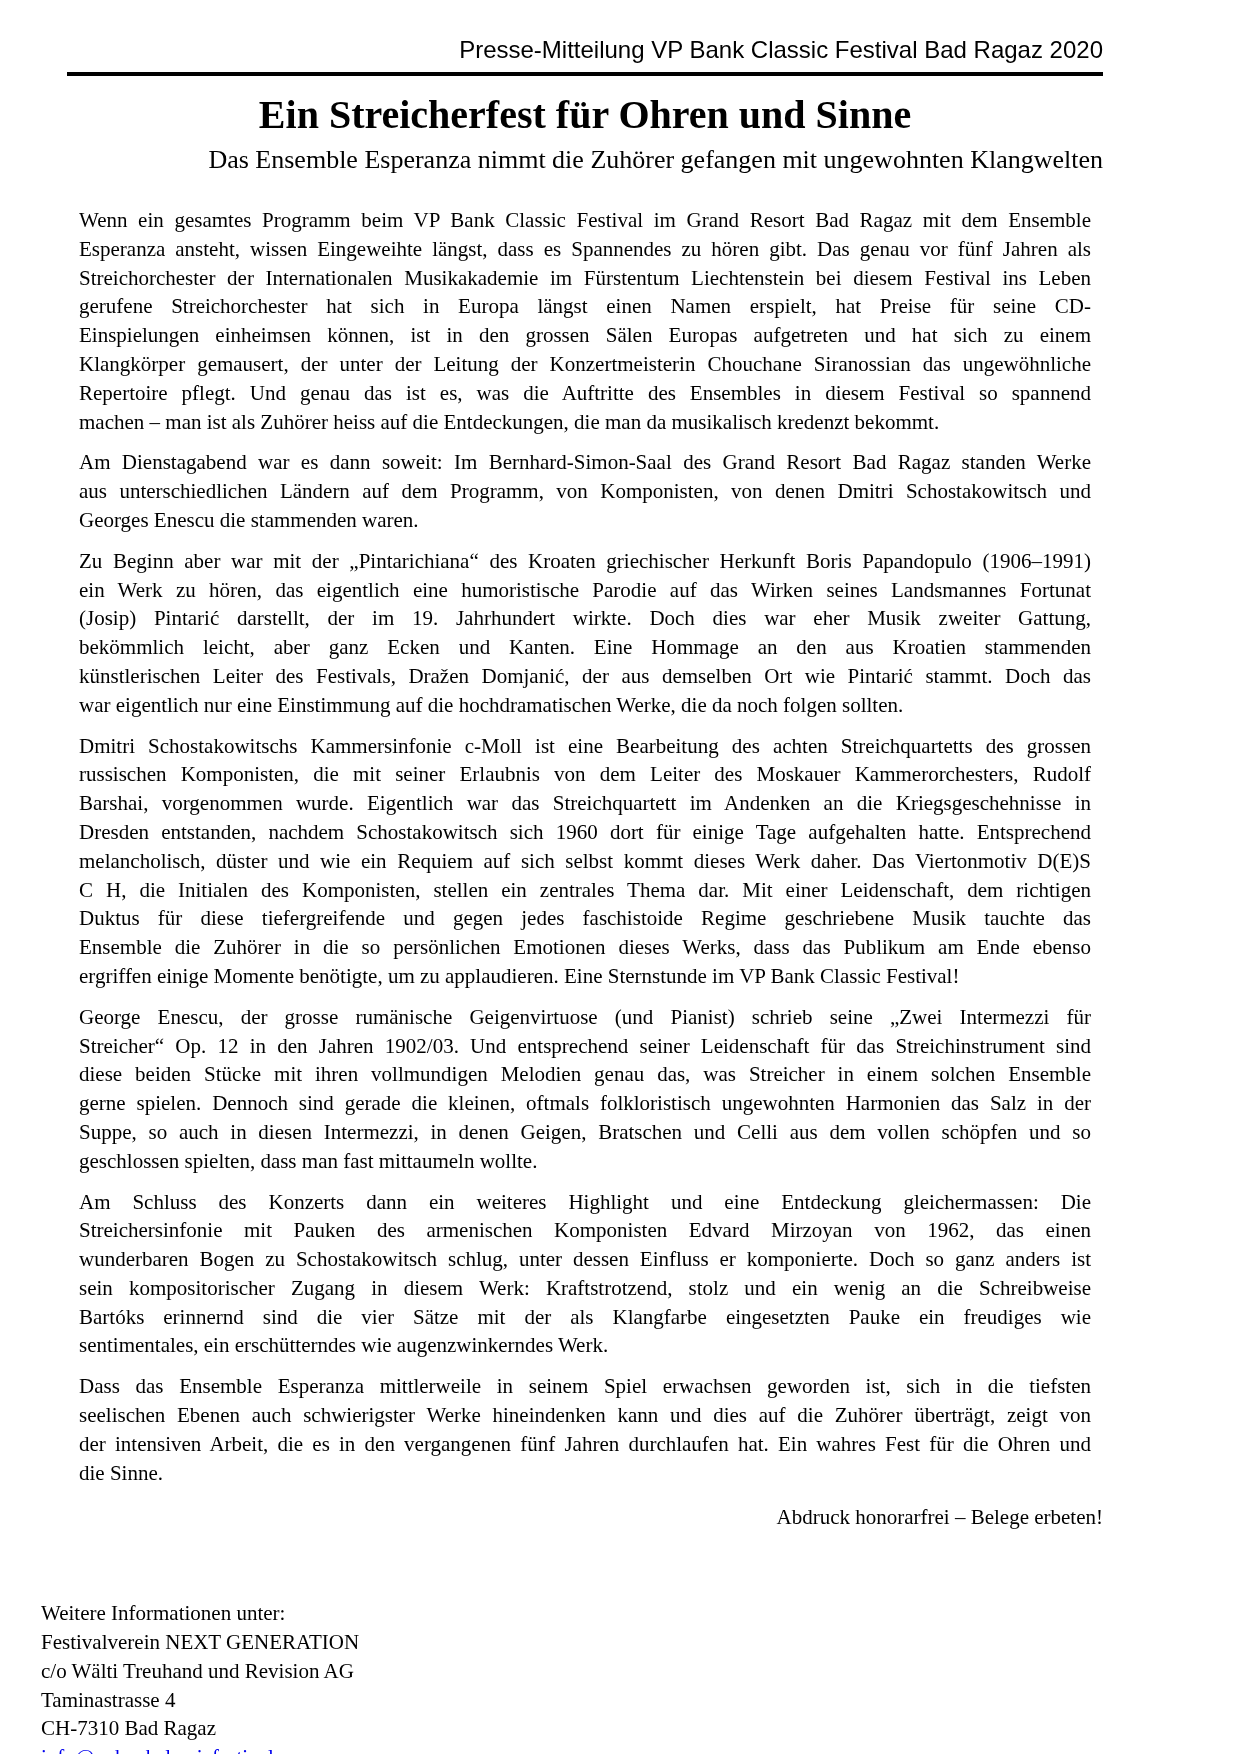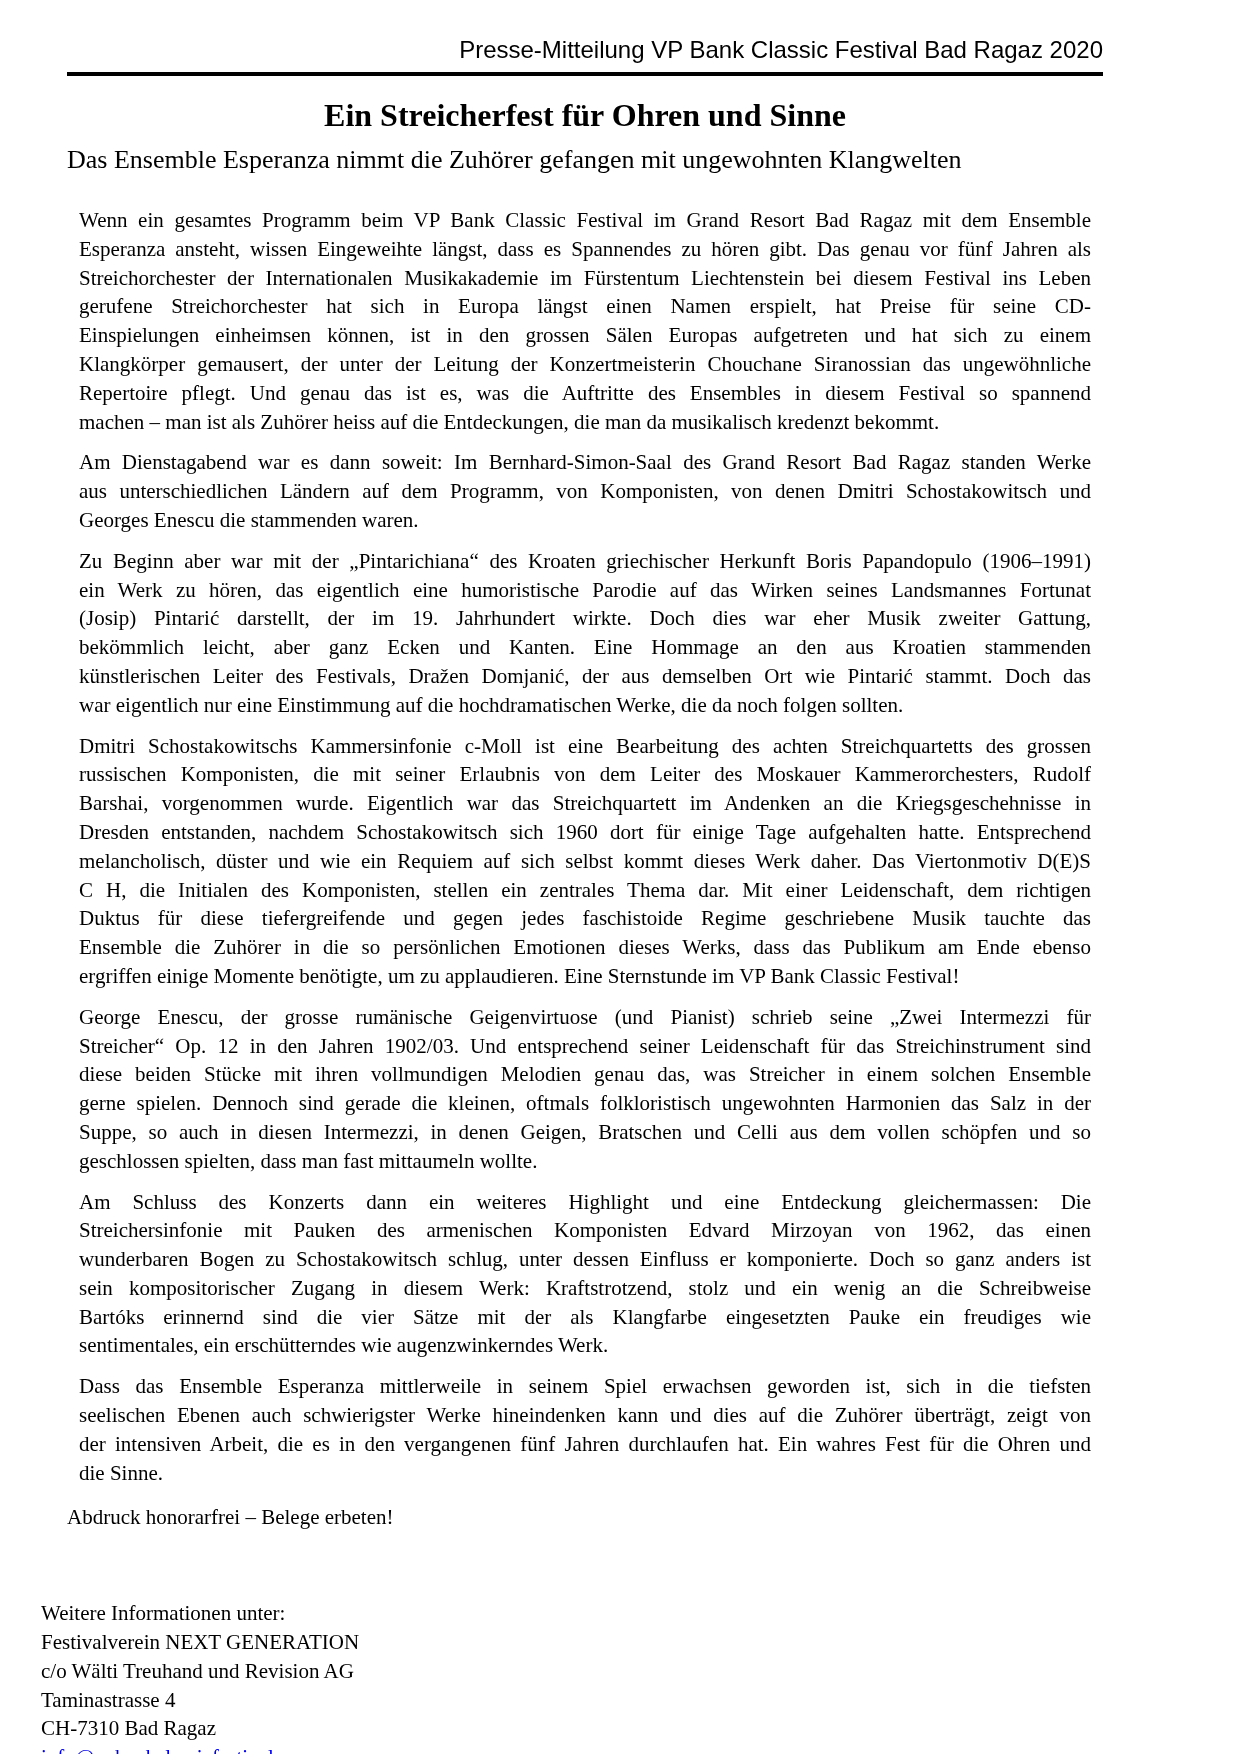--- a/index.html
+++ b/index.html
@@ -22,47 +22,47 @@
   }
   .header-rule {
     margin: 8px 43px 0 67px;
     height: 4px;
     background: #000000;
   }
   .page-title {
     margin: 16px 43px 0 67px;
     text-align: center;
     font-weight: bold;
-    font-size: 32px;
+    font-size: 40px;
     line-height: 46px;
   }
   .page-subtitle {
     margin: 6px 43px 0 67px;
-    text-align: left;
+    text-align: right;
     font-size: 26px;
     line-height: 32px;
   }
   .body-text {
     margin: 30px 43px 0 67px;
     font-size: 21px;
     line-height: 28.8px;
   }
   .paragraph { margin: 12px; }
   .pline {
     text-align: justify;
     text-align-last: justify;
   }
   .pline.last {
     text-align-last: left;
   }
   .closing-note {
     margin: 16px 43px 0 67px;
     font-size: 21px;
     line-height: 28.8px;
-    text-align: left;
+    text-align: right;
   }
   .contact-block {
     margin: 67px 43px 0 41px;
     font-size: 21px;
     line-height: 28.8px;
   }
   .email-link {
     color: #0000EE;
     text-decoration: underline;
     cursor: pointer;

